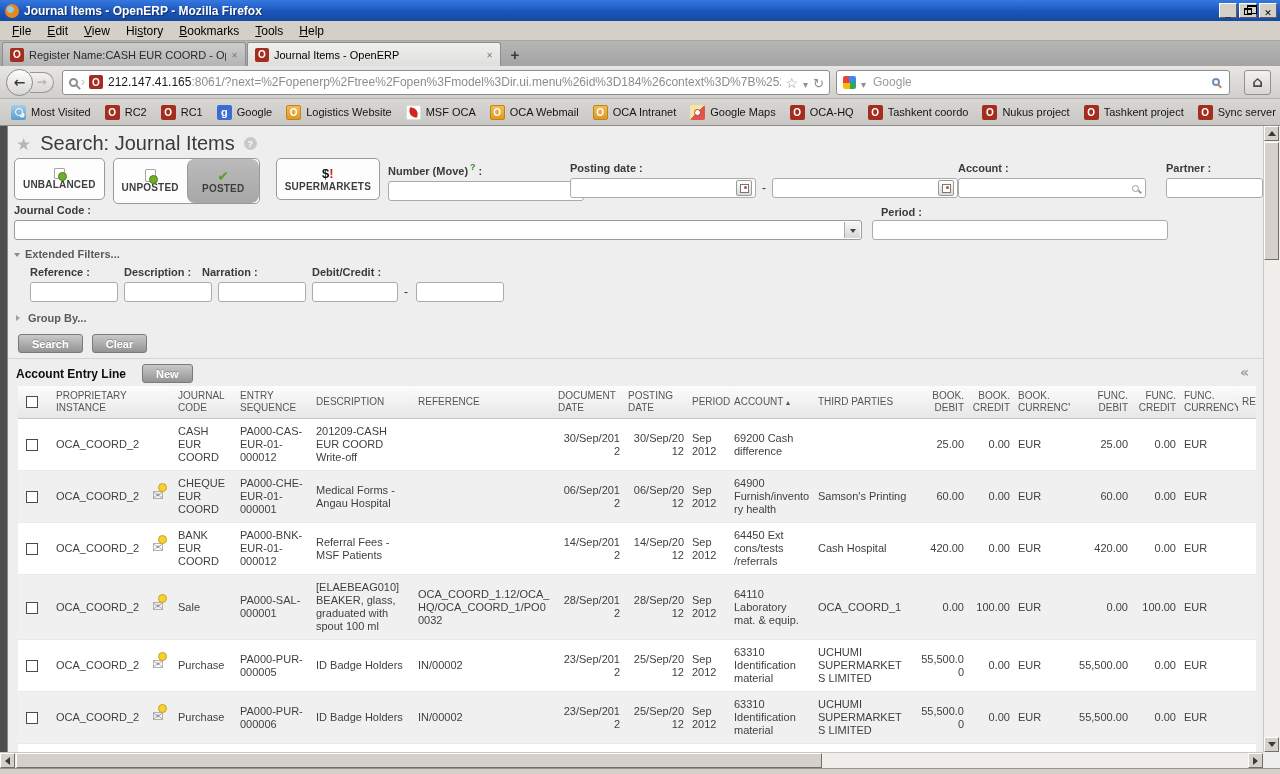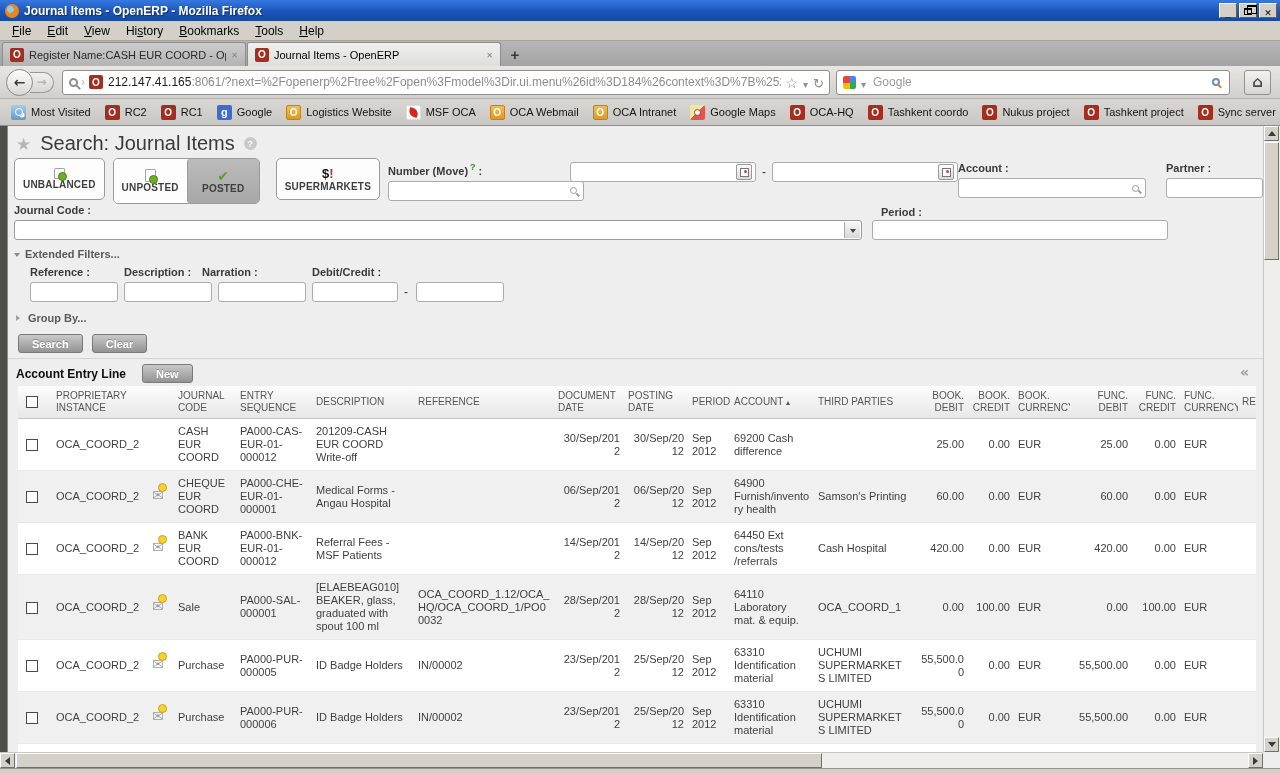--- a/index.html
+++ b/index.html
@@ -85,21 +85,21 @@
 
   .ptitle{position:absolute;left:8px;top:6px;display:flex;align-items:center;font-size:20px;color:#3a3a3a}
   .pstar{color:#b5b5b5;font-size:17px;margin-right:9px}
   .pstar::after{content:"★"}
   .phelp{width:13px;height:13px;border-radius:50%;background:#c9c9c9;color:#fff;font-size:9px;font-weight:bold;display:flex;align-items:center;justify-content:center;margin-left:9px}
 
   .fbtns{position:absolute;left:6px;top:32px;display:flex;align-items:stretch}
   .fbtn{background:#fdfdfd;border:1px solid #9a9a9a;border-radius:5px;min-width:90px;height:42px;display:flex;flex-direction:column;align-items:center;justify-content:center;gap:0;padding:9px 8px}
   .fbl{font-size:10px;font-weight:bold;color:#3e3e3e;letter-spacing:.2px}
   .fgroup{display:flex;border:1px solid #9a9a9a;border-radius:5px;overflow:hidden;margin-left:8px;background:#fdfdfd}
-  .fgroup .fbtn{border:none;border-radius:3px;min-width:72px;height:44px}
+  .fgroup .fbtn{border:none;border-radius:8px;min-width:72px;height:44px}
   .fgroup .fbtn.active{background:linear-gradient(#bbbbbb,#a7a7a7);border-left:1px solid #9a9a9a}
   .fbtn.unrec{margin-left:16px;min-width:96px}
   .doc-icon{width:11px;height:13px;background:#fff;border:1px solid #a6a6a6;border-radius:1px;position:relative}
   .doc-icon::after{content:"";position:absolute;right:-3px;bottom:-3px;width:7px;height:7px;border-radius:50%;background:#6fae2a;border:1px solid #4e8316}
   .check-icon{color:#56a226;font-size:14px;font-weight:bold;line-height:14px;font-family:"DejaVu Sans",sans-serif}
   .check-icon::after{content:"✔"}
   .dollar-icon{font-size:13px;font-weight:bold;line-height:14px}
   .dollar-icon::before{content:"$";color:#111}
   .dollar-icon::after{content:"!";color:#d22525}
 
@@ -344,20 +344,21 @@
       </div>
 
       <div class="fld fld-number">
         <div class="flabel"><b>Number (Move)</b><sup class="q">?</sup><span> :</span></div>
         <div class="tinput">
             <span class="lens2"></span>
           </div>
       </div>
 
       <div class="fld fld-posting">
+        <div class="flabel"><b>Posting date</b><span> :</span></div>
         <div class="fld-row">
           <div class="tinput date-in">
               <span class="cal-btn">
                 <span class="cal"></span>
               </span>
             </div>
           <span class="dash">-</span>
           <div class="tinput date-in">
               <span class="cal-btn">
                 <span class="cal"></span>

